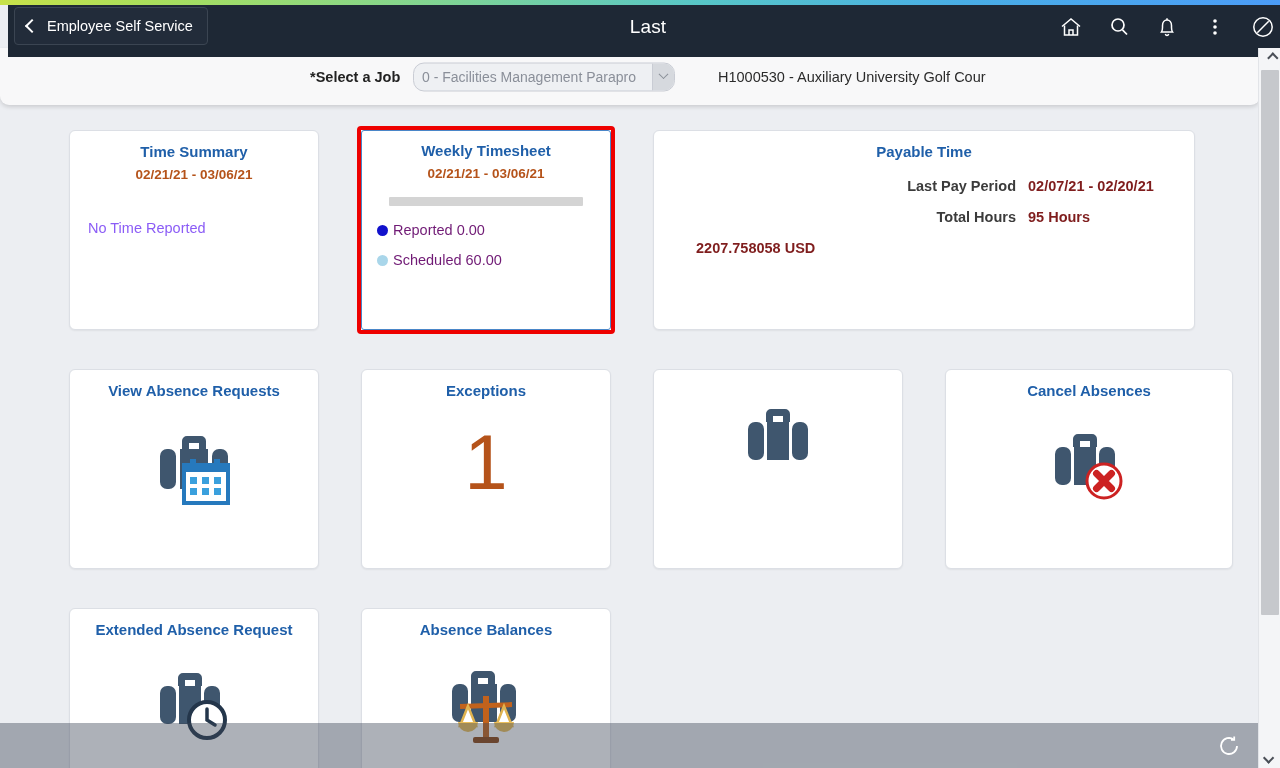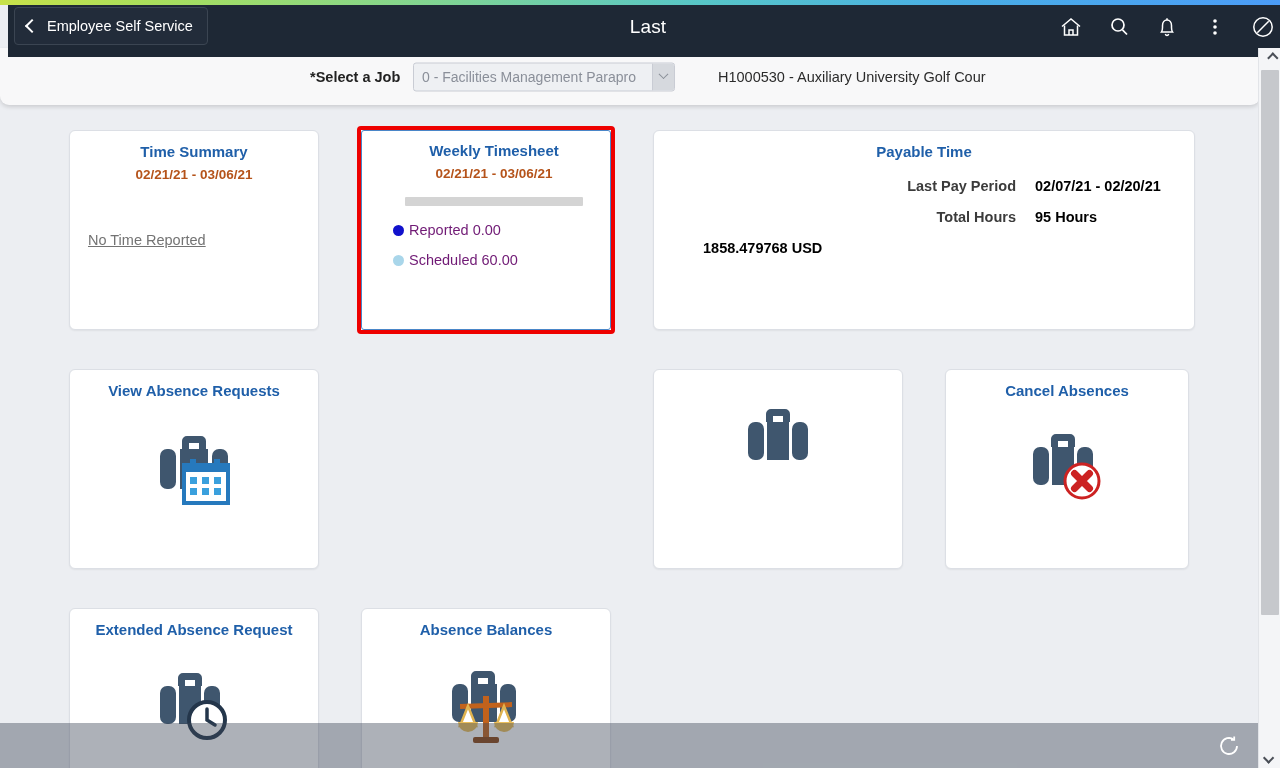--- a/index.html
+++ b/index.html
@@ -69,21 +69,21 @@
   }
   .job-label {
     position: absolute; left: 310px; top: 50%; transform: translateY(-50%);
     font-size: 14.5px; font-weight: bold; color: #222;
     white-space: nowrap;
   }
   .job-select {
     position: absolute; left: 413px; top: 50%; transform: translateY(-50%);
     width: 262px; height: 29px;
     display: flex; align-items: stretch;
-    border: 1px solid #c9ccd4; border-radius: 3px;
+    border: 1px solid #c9ccd4; border-radius: 11px;
     background: #eef0f3;
     overflow: hidden;
   }
   .job-select .val {
     flex: 1; display: flex; align-items: center;
     padding: 0 8px; font-size: 14px; color: #8a8f99;
     white-space: nowrap; overflow: hidden;
   }
   .job-select .arrow {
     width: 22px; background: #d6d9de; border-left: 1px solid #c9ccd4;
@@ -137,27 +137,27 @@
   .progress-bar {
     height: 9px; background: #d4d4d4; border-radius: 1px; width: 100%;
     position: relative; overflow: hidden;
   }
   .progress-fill { position: absolute; left: 0; top: 0; bottom: 0; background: #1111cc; }
   .legend { margin: 16px 0 0 16px; }
   .legend-row { display: flex; align-items: center; margin-bottom: 14px; font-size: 14.5px; color: #701a75; }
   .dot { width: 11px; height: 11px; border-radius: 50%; margin-right: 5px; flex: 0 0 auto; }
 
   
-  .ts-msg { margin-top: 50px; margin-left: 18px; font-size: 14.5px; color: #737373; text-decoration: underline; }
+  .ts-msg { margin-top: 38px; margin-left: 18px; font-size: 14.5px; color: #8b5cf6; }
 
   
   .pt-rows { margin-top: 18px; }
   .pt-row { display: flex; align-items: baseline; margin-bottom: 15px; font-size: 14.5px; padding-left: 42px; }
   .pt-label { width: 332px; text-align: right; padding-right: 12px; font-weight: bold; color: #3b3b3b; }
-  .pt-value { color: #000000; font-weight: bold; margin-left: 7px; }
+  .pt-value { color: #7f1d1d; font-weight: bold; }
 
   
   .big-num {
     text-align: center; color: #b5531a;
     font-size: 78px; line-height: 1; font-weight: normal;
     margin-top: 24px;
   }
 
   
   .icon-area { display: flex; align-items: center; justify-content: center; margin-top: 16px; }
@@ -260,21 +260,21 @@
   </div>
 
   <div class="content">
 
     <div class="tile" style="left:69px; top:25px; width:250px; height:200px;">
       <div class="tile-title">Time Summary</div>
       <div class="tile-sub">02/21/21 - 03/06/21</div>
       <div class="ts-msg">No Time Reported</div>
     </div>
 
-    <div class="tile selected" style="left:357px; top:21px; width:258px; height:208px;padding-left:16px;">
+    <div class="tile selected" style="left:357px; top:21px; width:258px; height:208px;">
       <div class="inner-ring"></div>
       <div class="tile-title">Weekly Timesheet</div>
       <div class="tile-sub">02/21/21 - 03/06/21</div>
       <div class="progress-wrap">
         <div class="progress-bar">
           <div class="progress-fill" id="wt-fill" style="width:0%"></div>
         </div>
       </div>
       <div class="legend">
         <div class="legend-row">
@@ -293,21 +293,21 @@
       <div class="pt-rows">
         <div class="pt-row">
           <div class="pt-label">Last Pay Period</div>
           <div class="pt-value">02/07/21 - 02/20/21</div>
         </div>
         <div class="pt-row">
           <div class="pt-label">Total Hours</div>
           <div class="pt-value">95 Hours</div>
         </div>
         <div class="pt-row">
-          <div class="pt-value">1858.479768 USD</div>
+          <div class="pt-value">2207.758058 USD</div>
         </div>
       </div>
     </div>
 
     <div class="tile" style="left:69px; top:264px; width:250px; height:200px;">
       <div class="tile-title">View Absence Requests</div>
       <div class="icon-area">
         <svg width="96" height="96" viewBox="0 0 96 96">
           <rect x="14" y="34" width="16" height="40" rx="7" fill="#3f566e"></rect>
           <rect x="66" y="34" width="16" height="40" rx="7" fill="#3f566e"></rect>
@@ -324,35 +324,39 @@
               <rect x="56" y="62" width="7" height="7"></rect>
               <rect x="68" y="62" width="7" height="7"></rect>
             <rect x="44" y="73" width="7" height="7"></rect>
               <rect x="56" y="73" width="7" height="7"></rect>
               <rect x="68" y="73" width="7" height="7"></rect>
           </g>
         </svg>
       </div>
     </div>
 
+    <div class="tile" style="left:361px; top:264px; width:250px; height:200px;">
+      <div class="tile-title">Exceptions</div>
+      <div class="big-num">1</div>
+    </div>
 
     <div class="tile" style="left:653px; top:264px; width:250px; height:200px;">
       <div class="icon-area">
         <svg width="96" height="96" viewBox="0 0 96 96">
           <rect x="18" y="36" width="16" height="38" rx="7" fill="#3f566e"></rect>
           <rect x="62" y="36" width="16" height="38" rx="7" fill="#3f566e"></rect>
           <rect x="36" y="36" width="24" height="38" fill="#3f566e"></rect>
           <rect x="34" y="36" width="3" height="38" fill="#ffffff"></rect>
           <rect x="59" y="36" width="3" height="38" fill="#ffffff"></rect>
           <path d="M36 36 V28 a5 5 0 0 1 5-5 h14 a5 5 0 0 1 5 5 v8 h-7 v-6 h-10 v6 z" fill="#3f566e"></path>
         </svg>
       </div>
     </div>
 
-    <div class="tile" style="left:945px; top:264px; width:244px; height:200px;">
+    <div class="tile" style="left:945px; top:264px; width:288px; height:200px;">
       <div class="tile-title">Cancel Absences</div>
       <div class="icon-area">
         <svg width="96" height="96" viewBox="0 0 96 96">
           <rect x="14" y="32" width="16" height="38" rx="7" fill="#3f566e"></rect>
           <rect x="58" y="32" width="16" height="38" rx="7" fill="#3f566e"></rect>
           <rect x="32" y="32" width="24" height="38" fill="#3f566e"></rect>
           <rect x="30" y="32" width="3" height="38" fill="#ffffff"></rect>
           <rect x="55" y="32" width="3" height="38" fill="#ffffff"></rect>
           <path d="M32 32 V24 a5 5 0 0 1 5-5 h14 a5 5 0 0 1 5 5 v8 h-7 v-6 h-10 v6 z" fill="#3f566e"></path>
           <circle cx="63" cy="66" r="17" fill="#ffffff" stroke="#cc2222" stroke-width="3"></circle>

